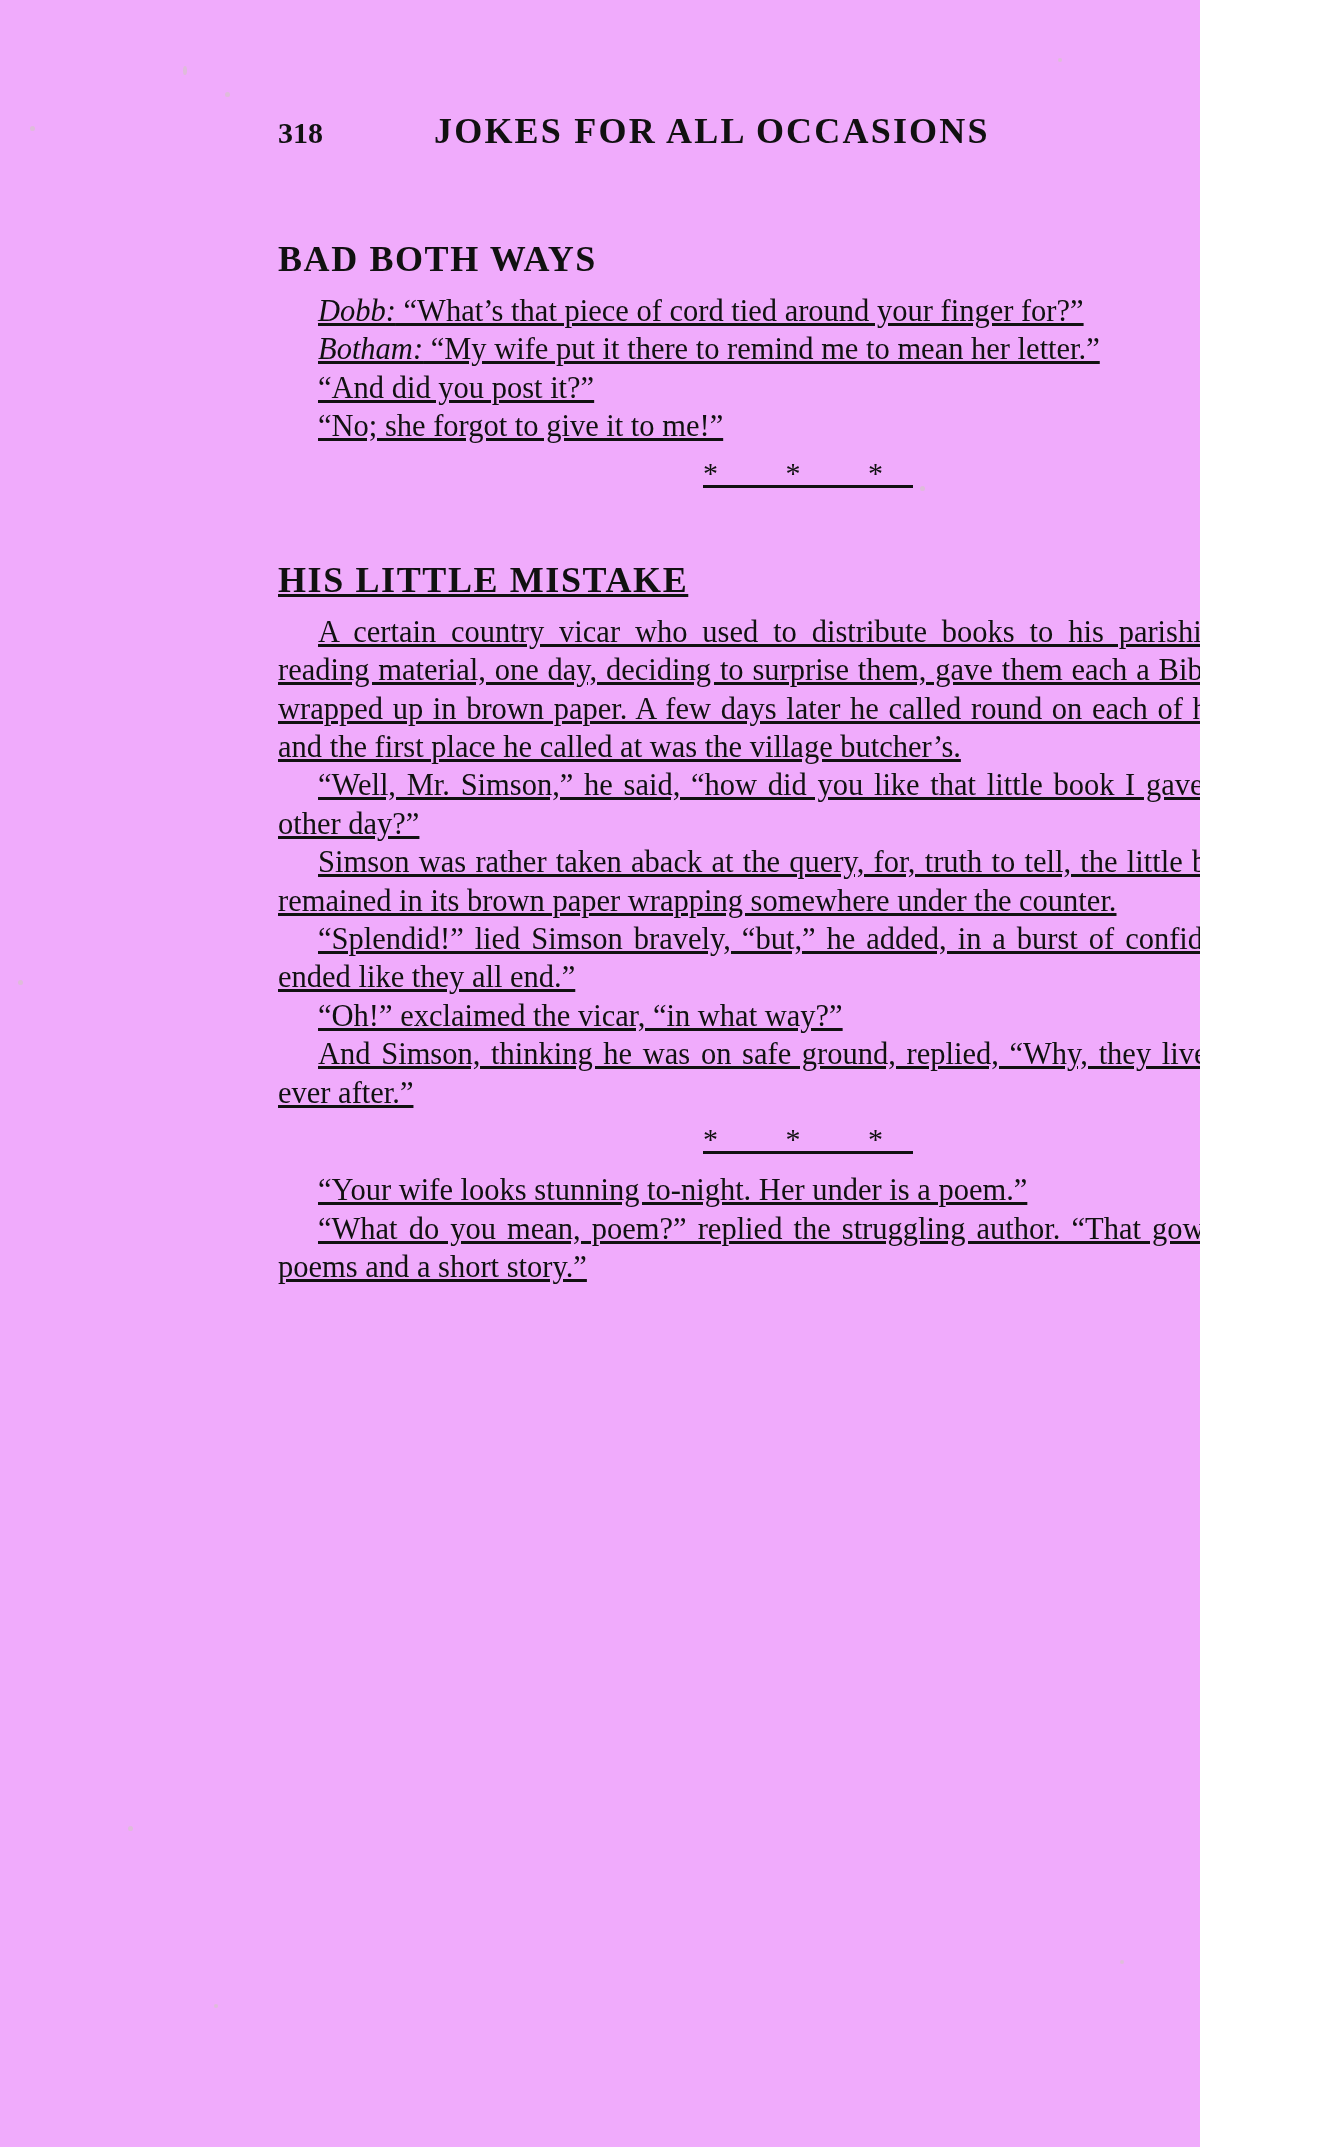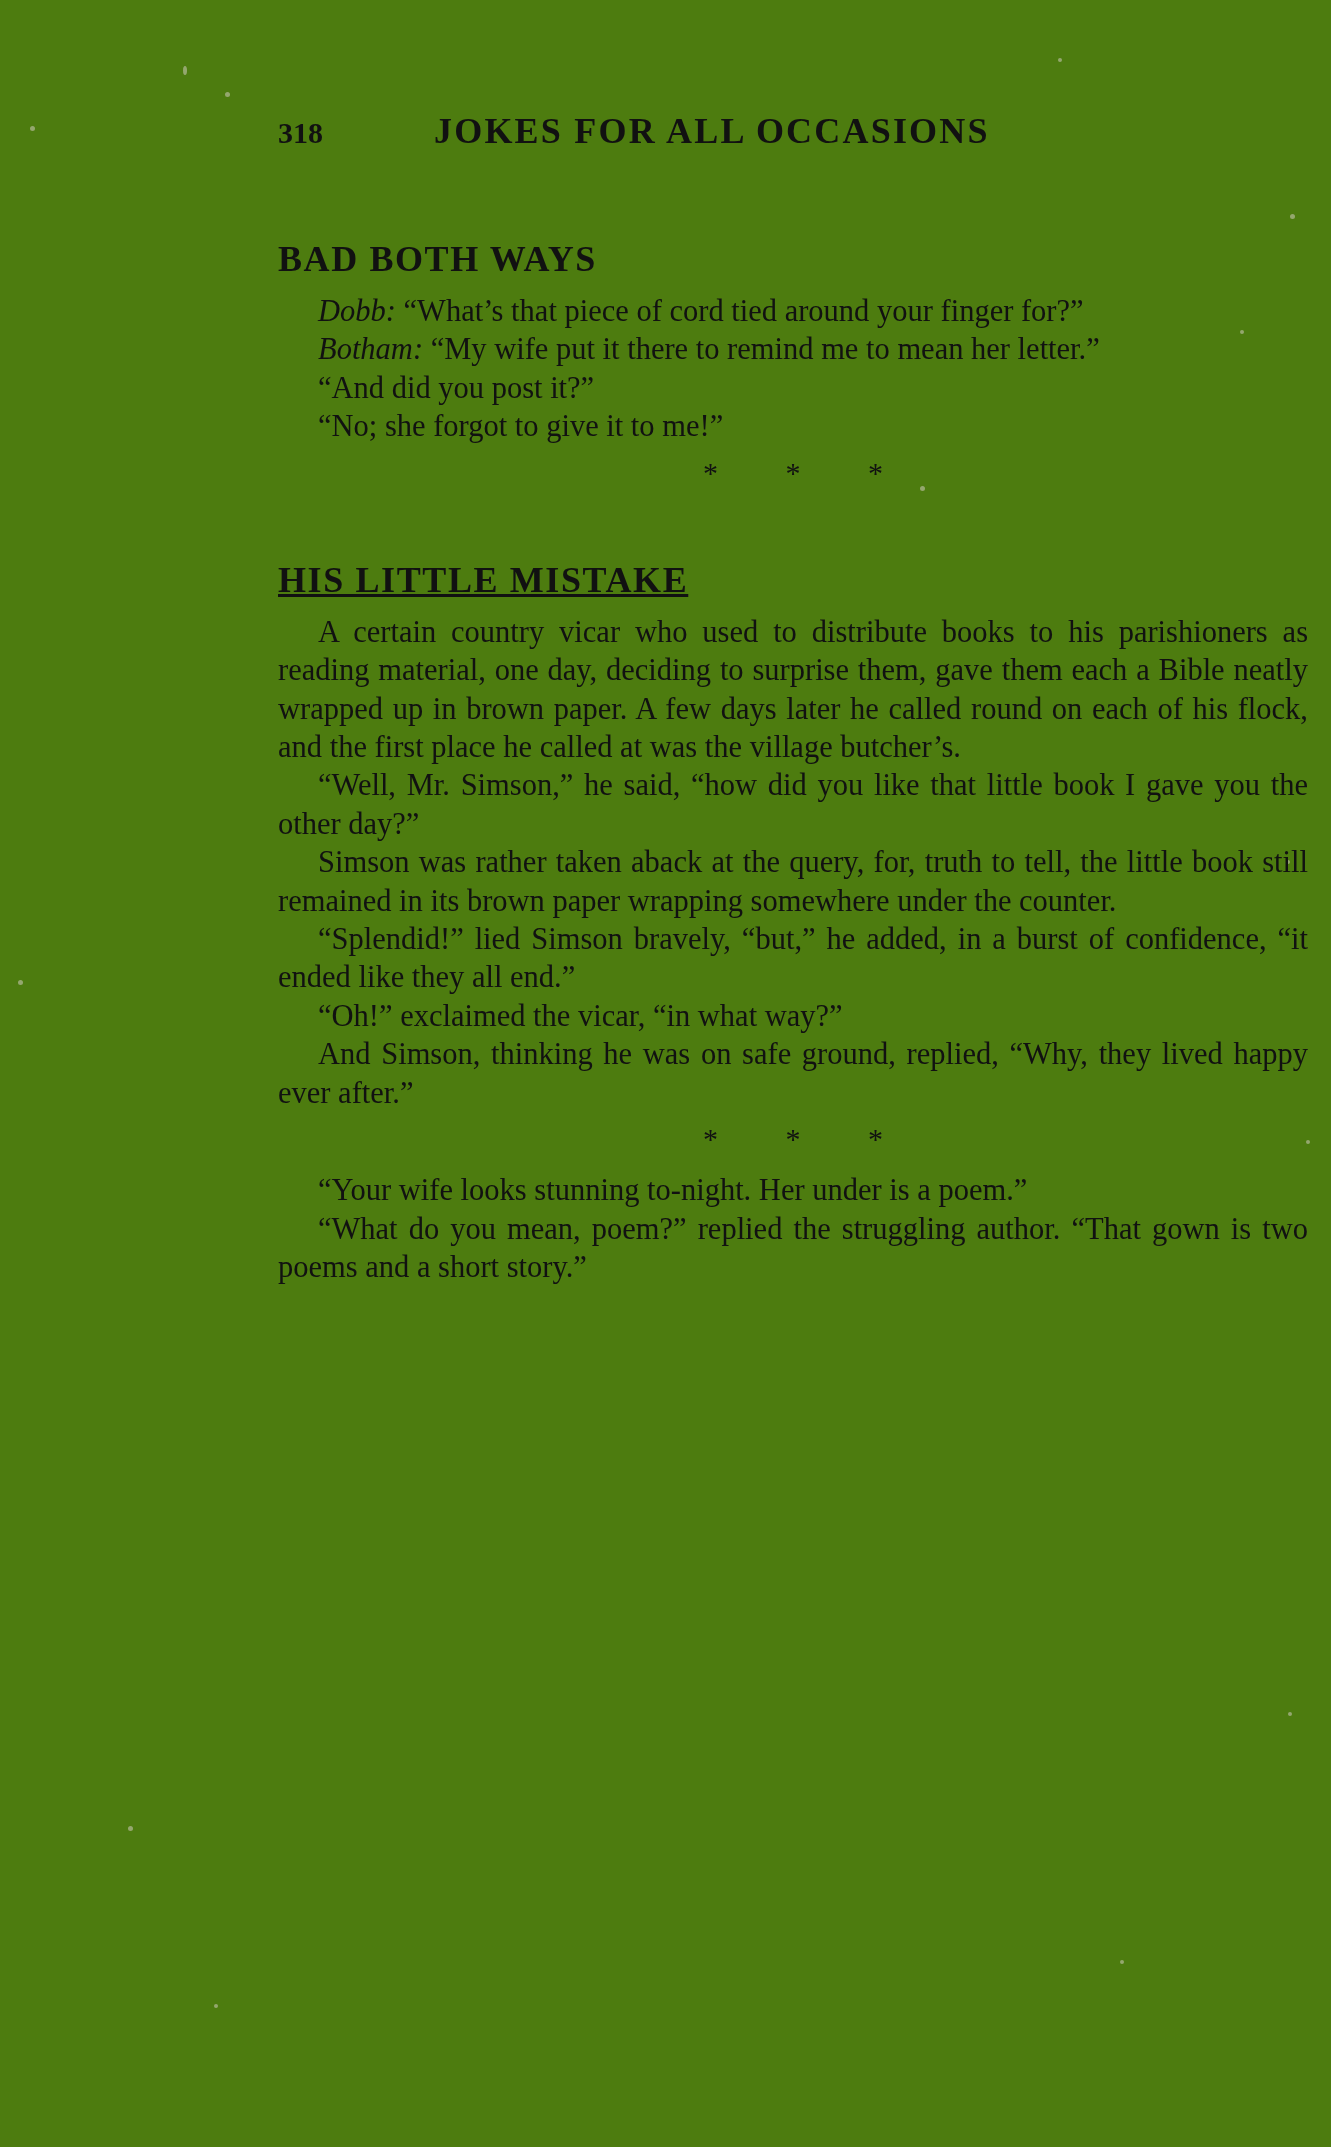--- a/index.html
+++ b/index.html
@@ -2,23 +2,23 @@
 <html><head>
 <meta charset="utf-8">
 <style>
   html, body {
     margin: 0;
     padding: 0;
     background: #ffffff;
   }
   .page {
     position: relative;
-    width: 1331px;
+    width: 1200px;
     height: 2147px;
-    background: #4d7c0f;
+    background: #f0abfc;
     font-family: "Liberation Serif", serif;
     color: #111111;
     overflow: hidden;
   }
   .specks span {
     position: absolute;
     background: #cfcabd;
     border-radius: 50%;
     opacity: .55;
   }
@@ -60,20 +60,21 @@
     text-decoration: underline;
   }
   p {
     font-size: 30.5px;
     line-height: 1.26;
     margin: 0;
     text-align: justify;
     text-justify: inter-word;
     -webkit-hyphens: manual;
     hyphens: manual;
+    text-decoration: underline;
   }
   p.ind { text-indent: 40px; }
   .spk { font-style: italic; }
   .stars {
     text-align: center;
     font-size: 30px;
     letter-spacing: 30px;
     padding-left: 30px;
     margin: 10px 0 0 0;
     line-height: 1.1;

